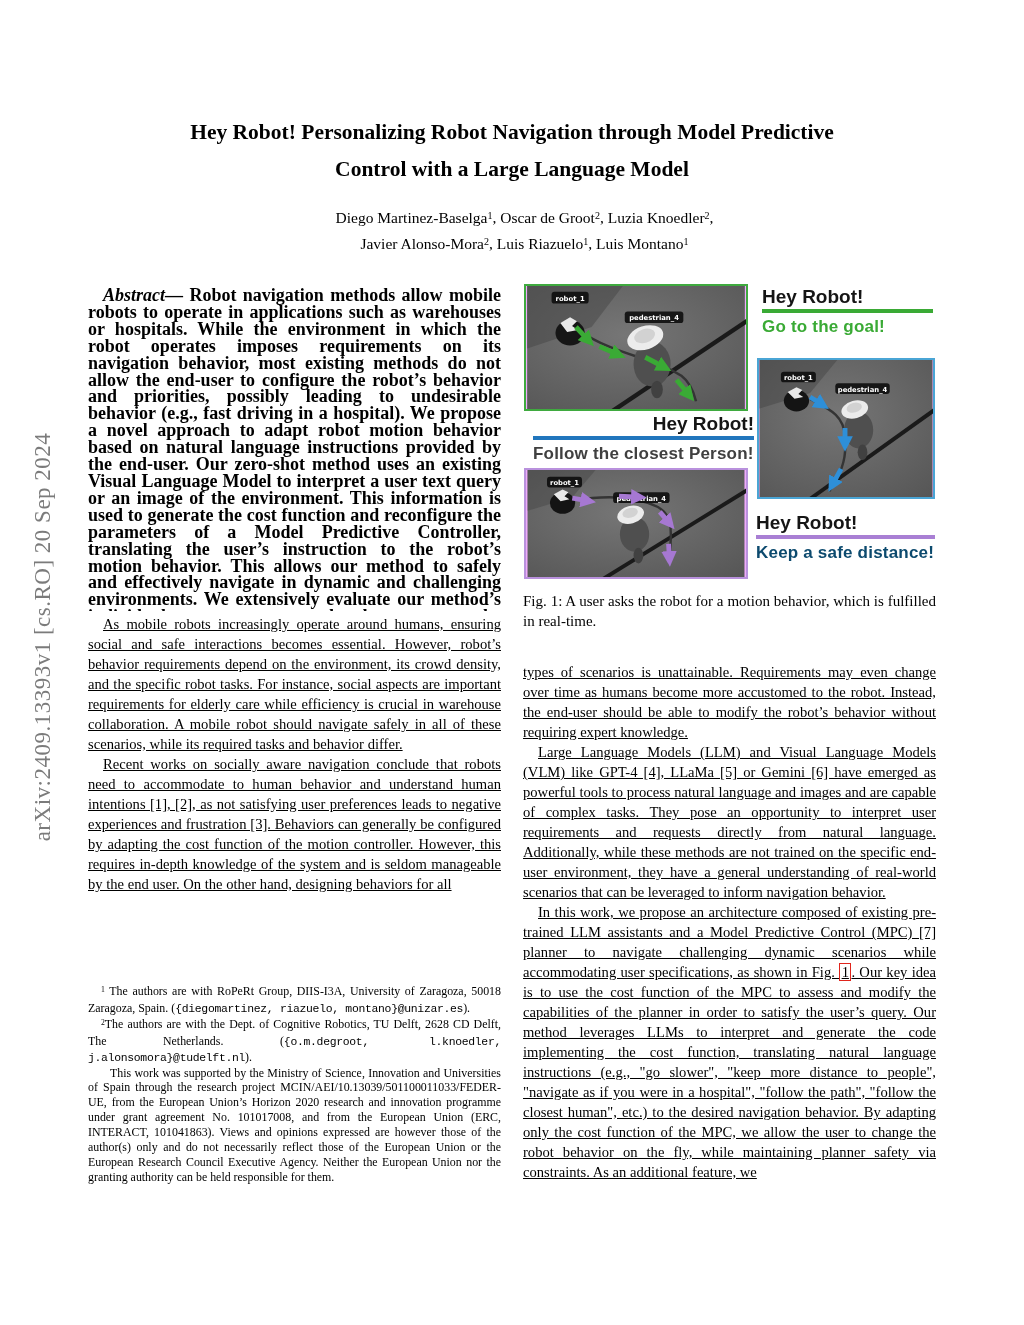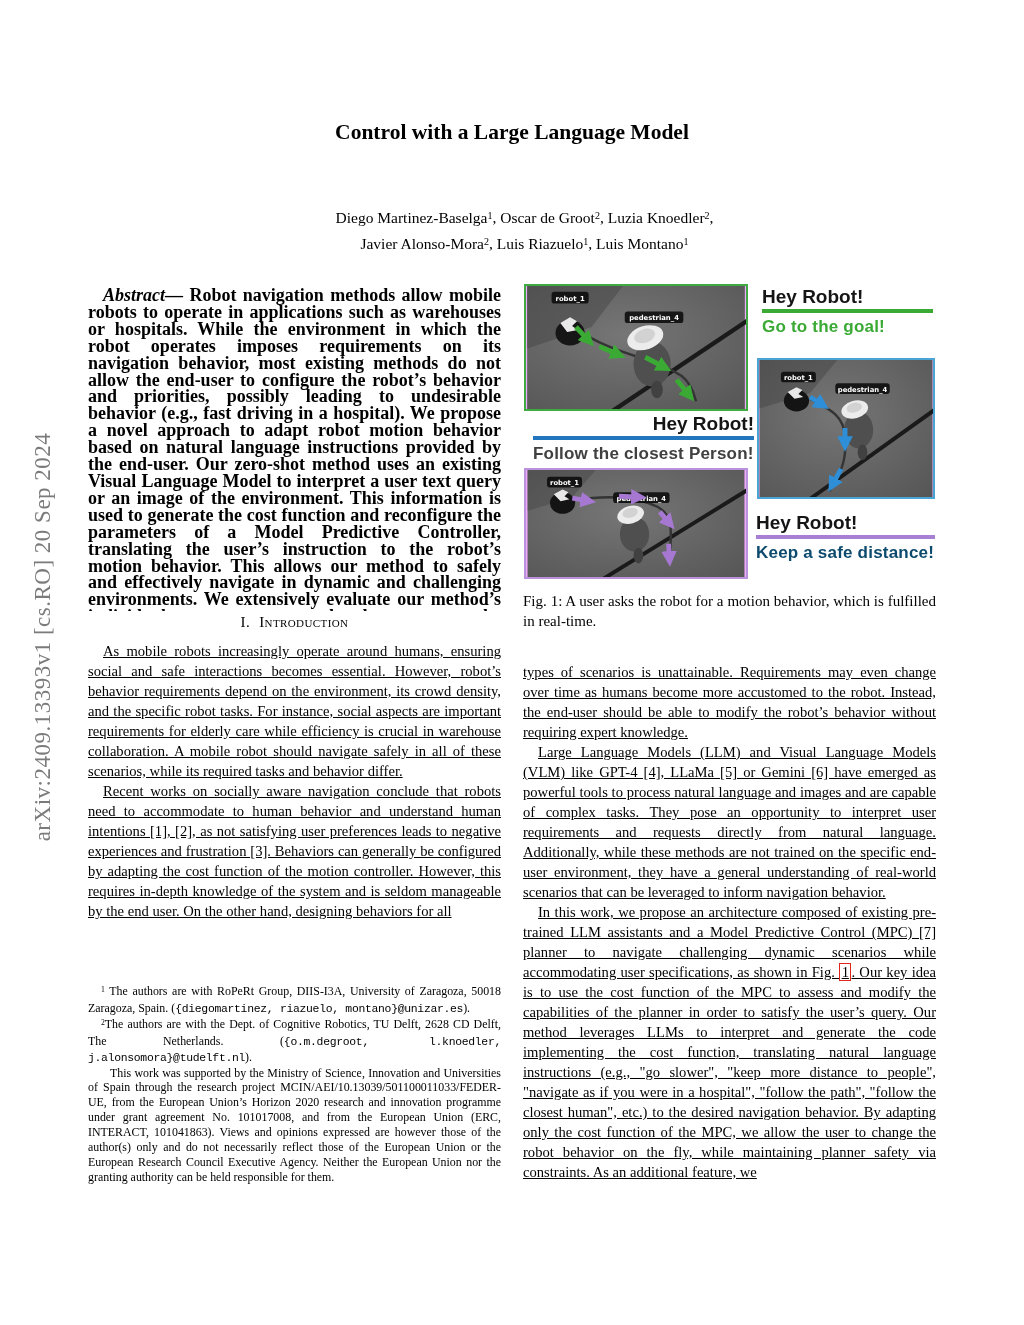--- a/index.html
+++ b/index.html
@@ -99,36 +99,34 @@
   }
 </style>
 </head>
 <body>
 
 <div class="page">
 
   <div class="watermark">arXiv:2409.13393v1  [cs.RO]  20 Sep 2024</div>
 
   <header class="titleblock">
+    <div>Hey Robot! Personalizing Robot Navigation through Model Predictive</div>
     <div>Control with a Large Language Model</div>
   </header>
 
   <div class="authors">
     <div><span class="seg-plain">Diego Martinez-Baselga</span><span class="seg-sup">1</span><span class="seg-plain">, Oscar de Groot</span><span class="seg-sup">2</span><span class="seg-plain">, Luzia Knoedler</span><span class="seg-sup">2</span><span class="seg-plain">,</span></div>
     <div><span class="seg-plain">Javier Alonso-Mora</span><span class="seg-sup">2</span><span class="seg-plain">, Luis Riazuelo</span><span class="seg-sup">1</span><span class="seg-plain">, Luis Montano</span><span class="seg-sup">1</span></div>
   </div>
 
   <section class="abstract-block">
     <p class="abstract"><span class="seg-lead">Abstract</span><span class="seg-plain">— Robot navigation methods allow mobile robots to operate in applications such as warehouses or hospitals. While the environment in which the robot operates imposes requirements on its navigation behavior, most existing methods do not allow the end-user to configure the robot’s behavior and priorities, possibly leading to undesirable behavior (e.g., fast driving in a hospital). We propose a novel approach to adapt robot motion behavior based on natural language instructions provided by the end-user. Our zero-shot method uses an existing Visual Language Model to interpret a user text query or an image of the environment. This information is used to generate the cost function and reconfigure the parameters of a Model Predictive Controller, translating the user’s instruction to the robot’s motion behavior. This allows our method to safely and effectively navigate in dynamic and challenging environments. We extensively evaluate our method’s individual components and demonstrate the effectiveness of our method on a ground robot in simulation and real-world experiments, and across a variety of environments and user specifications.</span></p>
   </section>
 
   <section class="intro-block">
-    <h2 class="section-heading">
-      <span class="sec-num">I.</span><span>Introduction</span>
-    </h2>
     <p class="body indent">As mobile robots increasingly operate around humans, ensuring social and safe interactions becomes essential. However, robot’s behavior requirements depend on the environment, its crowd density, and the specific robot tasks. For instance, social aspects are important requirements for elderly care while efficiency is crucial in warehouse collaboration. A mobile robot should navigate safely in all of these scenarios, while its required tasks and behavior differ.</p>
     <p class="body indent">Recent works on socially aware navigation conclude that robots need to accommodate to human behavior and understand human intentions [1], [2], as not satisfying user preferences leads to negative experiences and frustration [3]. Behaviors can generally be configured by adapting the cost function of the motion controller. However, this requires in-depth knowledge of the system and is seldom manageable by the end user. On the other hand, designing behaviors for all</p>
   </section>
 
   <section class="footnotes-block">
     <p><span class="seg-sup">1</span><span class="seg-plain"> The authors are with RoPeRt Group, DIIS-I3A, University of Zaragoza, 50018 Zaragoza, Spain. (</span><span class="seg-mono">{diegomartinez, riazuelo, montano}@unizar.es</span><span class="seg-plain">).</span></p>
     <p><span class="seg-sup">2</span><span class="seg-plain">The authors are with the Dept. of Cognitive Robotics, TU Delft, 2628 CD Delft, The Netherlands. (</span><span class="seg-mono">{o.m.degroot, l.knoedler, j.alonsomora}@tudelft.nl</span><span class="seg-plain">).</span></p>
     <p class="fn3"><span class="seg-plain">This work was supported by the Ministry of Science, Innovation and Universities of Spain through the research project MCIN/AEI/10.13039/501100011033/FEDER-UE, from the European Union’s Horizon 2020 research and innovation programme under grant agreement No. 101017008, and from the European Union (ERC, INTERACT, 101041863). Views and opinions expressed are however those of the author(s) only and do not necessarily reflect those of the European Union or the European Research Council Executive Agency. Neither the European Union nor the granting authority can be held responsible for them.</span></p>
   </section>
 

